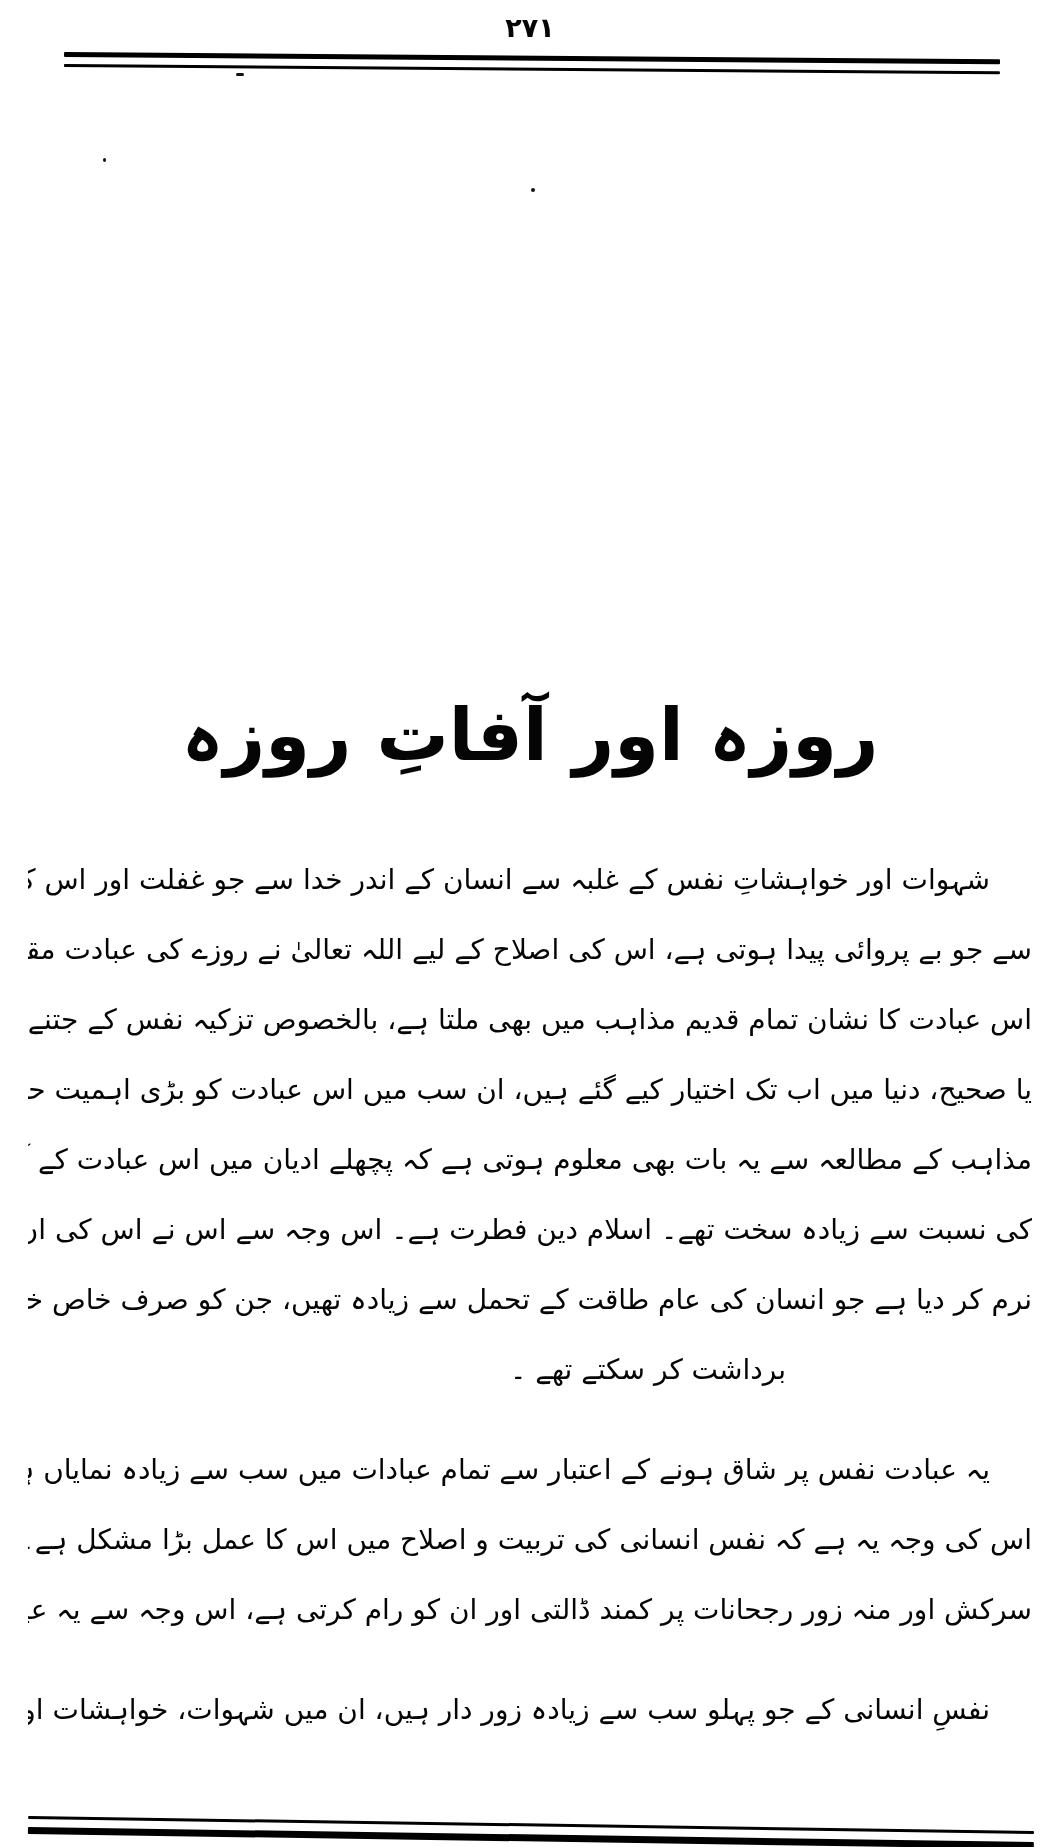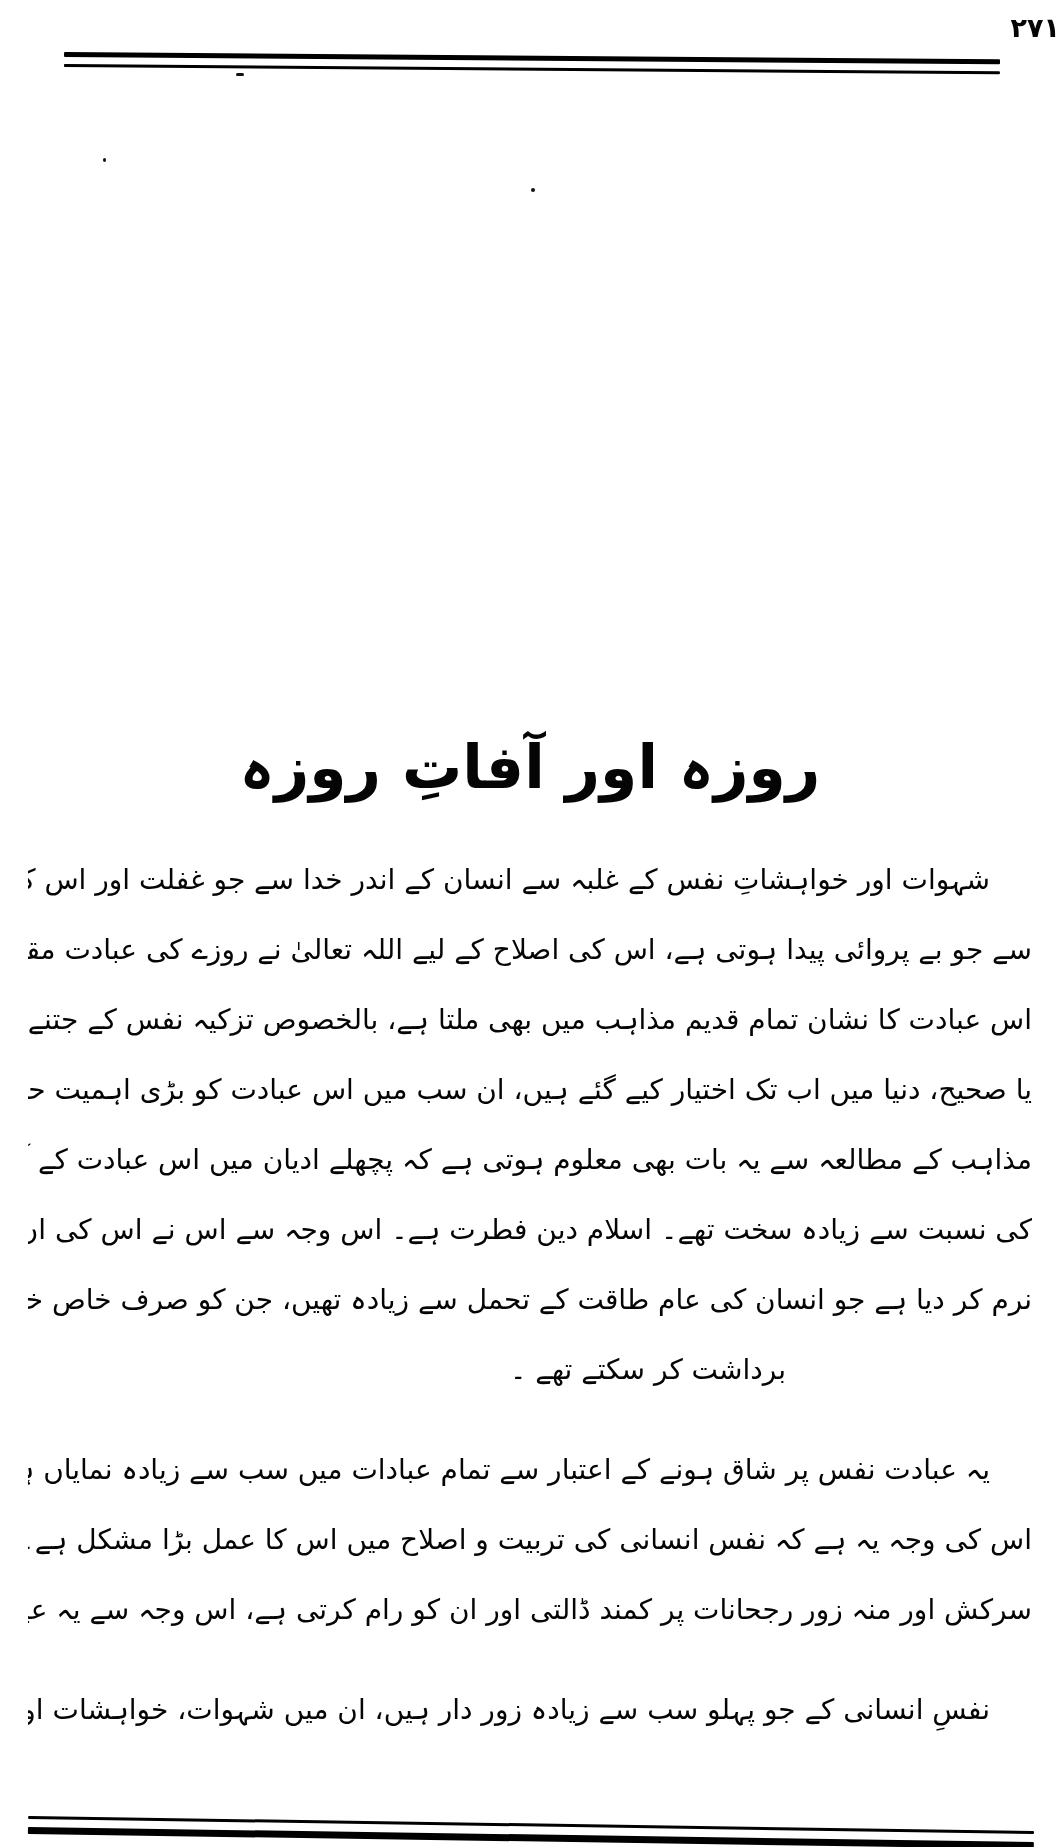--- a/index.html
+++ b/index.html
@@ -16,21 +16,21 @@
     font-family: "DejaVu Sans", sans-serif;
     overflow: hidden;
   }
 
   
   .page-number {
     position: absolute;
     top: 12px;
     left: 0;
     width: 100%;
-    text-align: right;
+    text-align: center;
     font-size: 27px;
     font-weight: bold;
     letter-spacing: 3px;
     direction: rtl;
   }
 
   
   .rule { position: absolute; }
   .rule .bar { background: #000; border-radius: 1px; }
   .top-rule {
@@ -48,28 +48,28 @@
     width: 1006px;
     transform: rotate(0.85deg);
     transform-origin: left center;
   }
   .bottom-rule .bar-a { height: 3px; }
   .bottom-rule .bar-b { height: 7px; margin-top: 8px; }
 
   
   .chapter-title {
     position: absolute;
-    top: 680px;
+    top: 648px;
     left: 0;
     width: 100%;
     height: 175px;
     line-height: 175px;
     text-align: center;
     direction: rtl;
-    font-size: 60px;
+    font-size: 72px;
     font-weight: bold;
     white-space: nowrap;
   }
 
   
   .text-block {
     position: absolute;
     top: 845px;
     left: 28px;
     width: 1004px;

